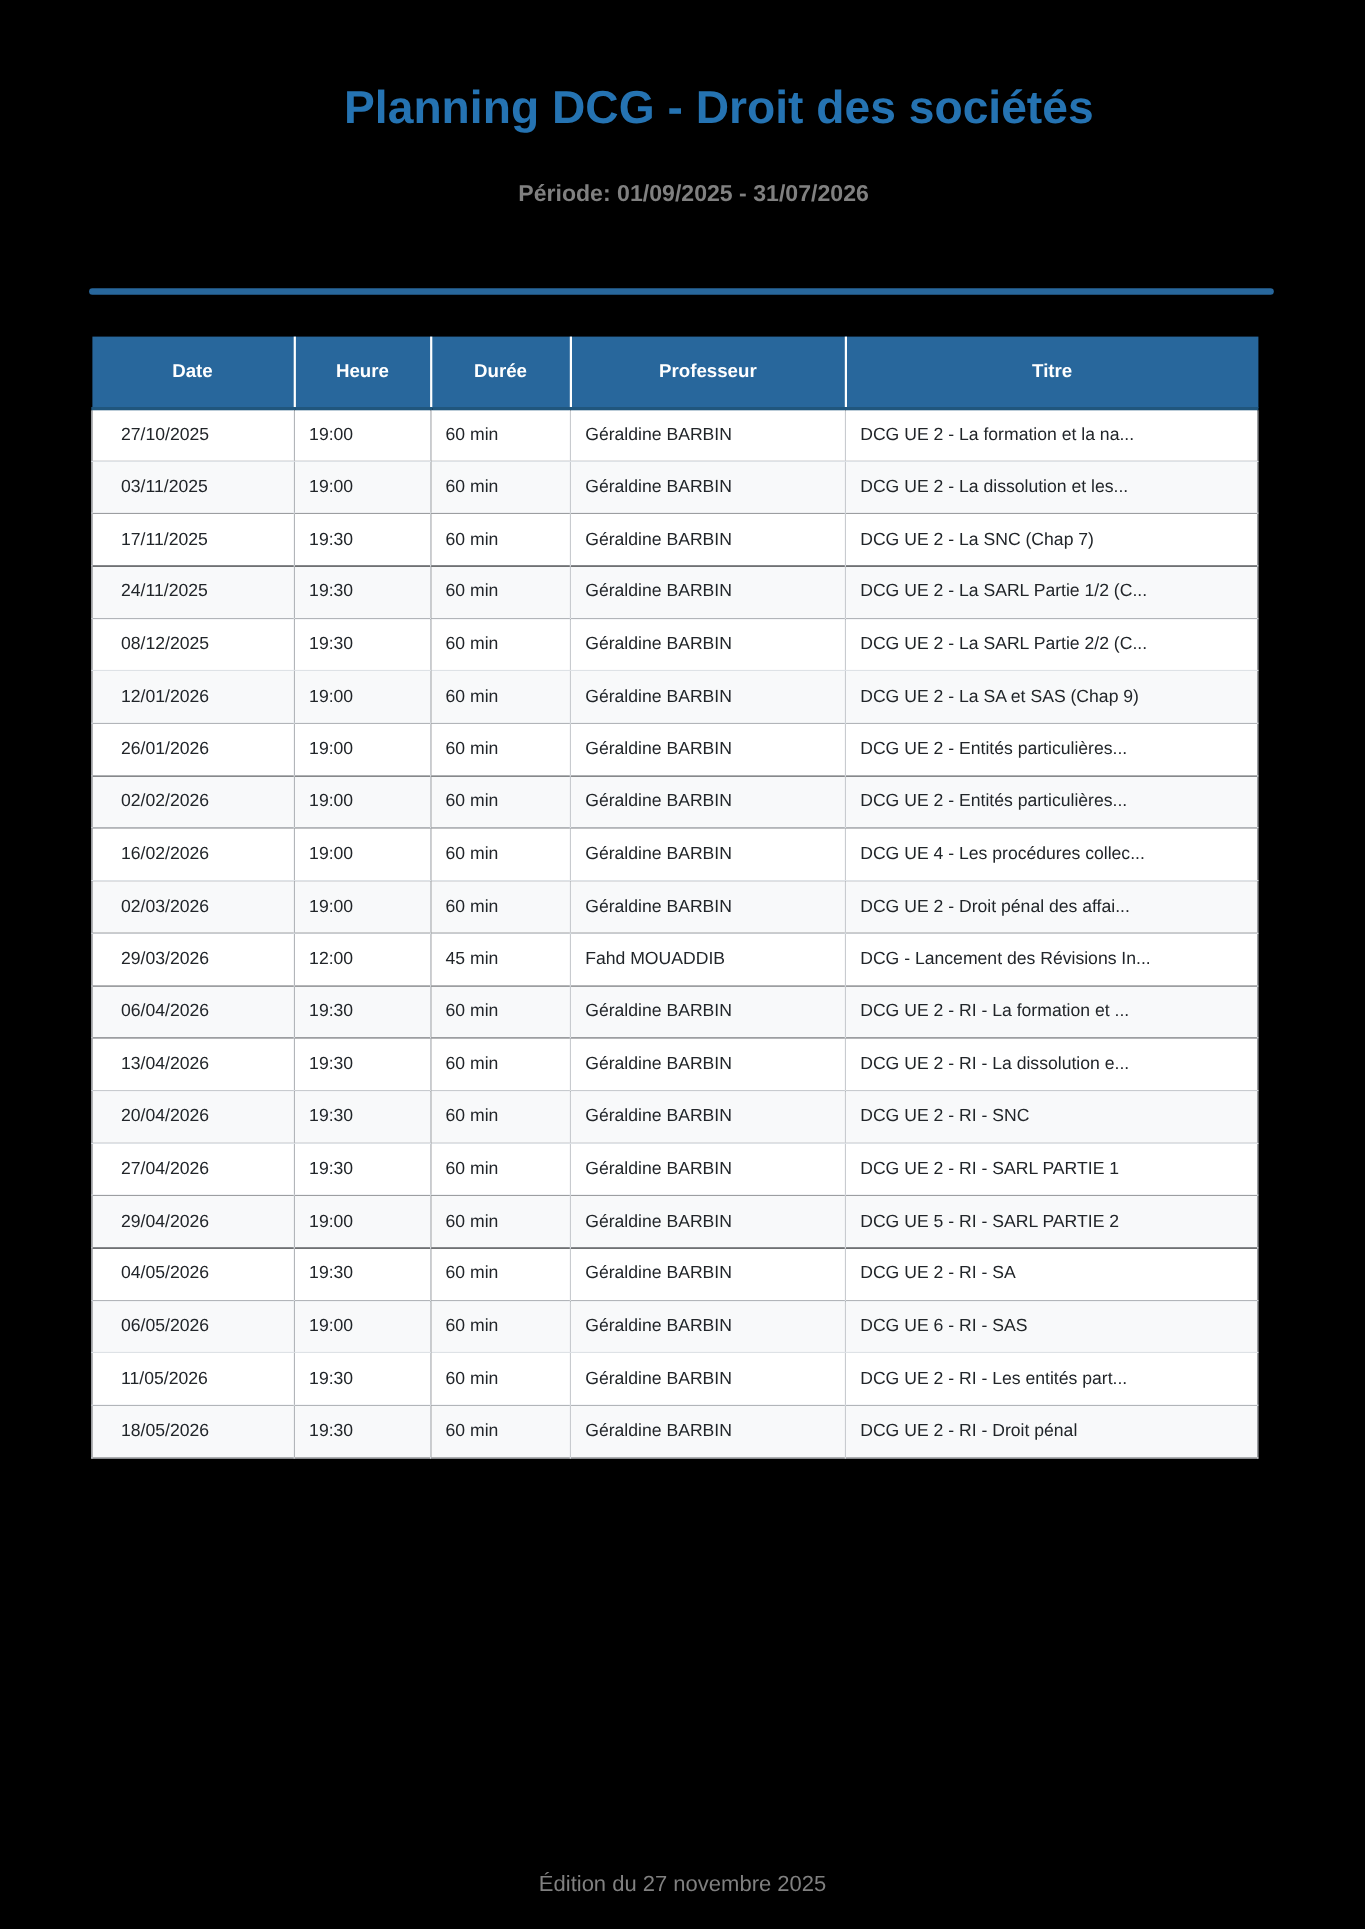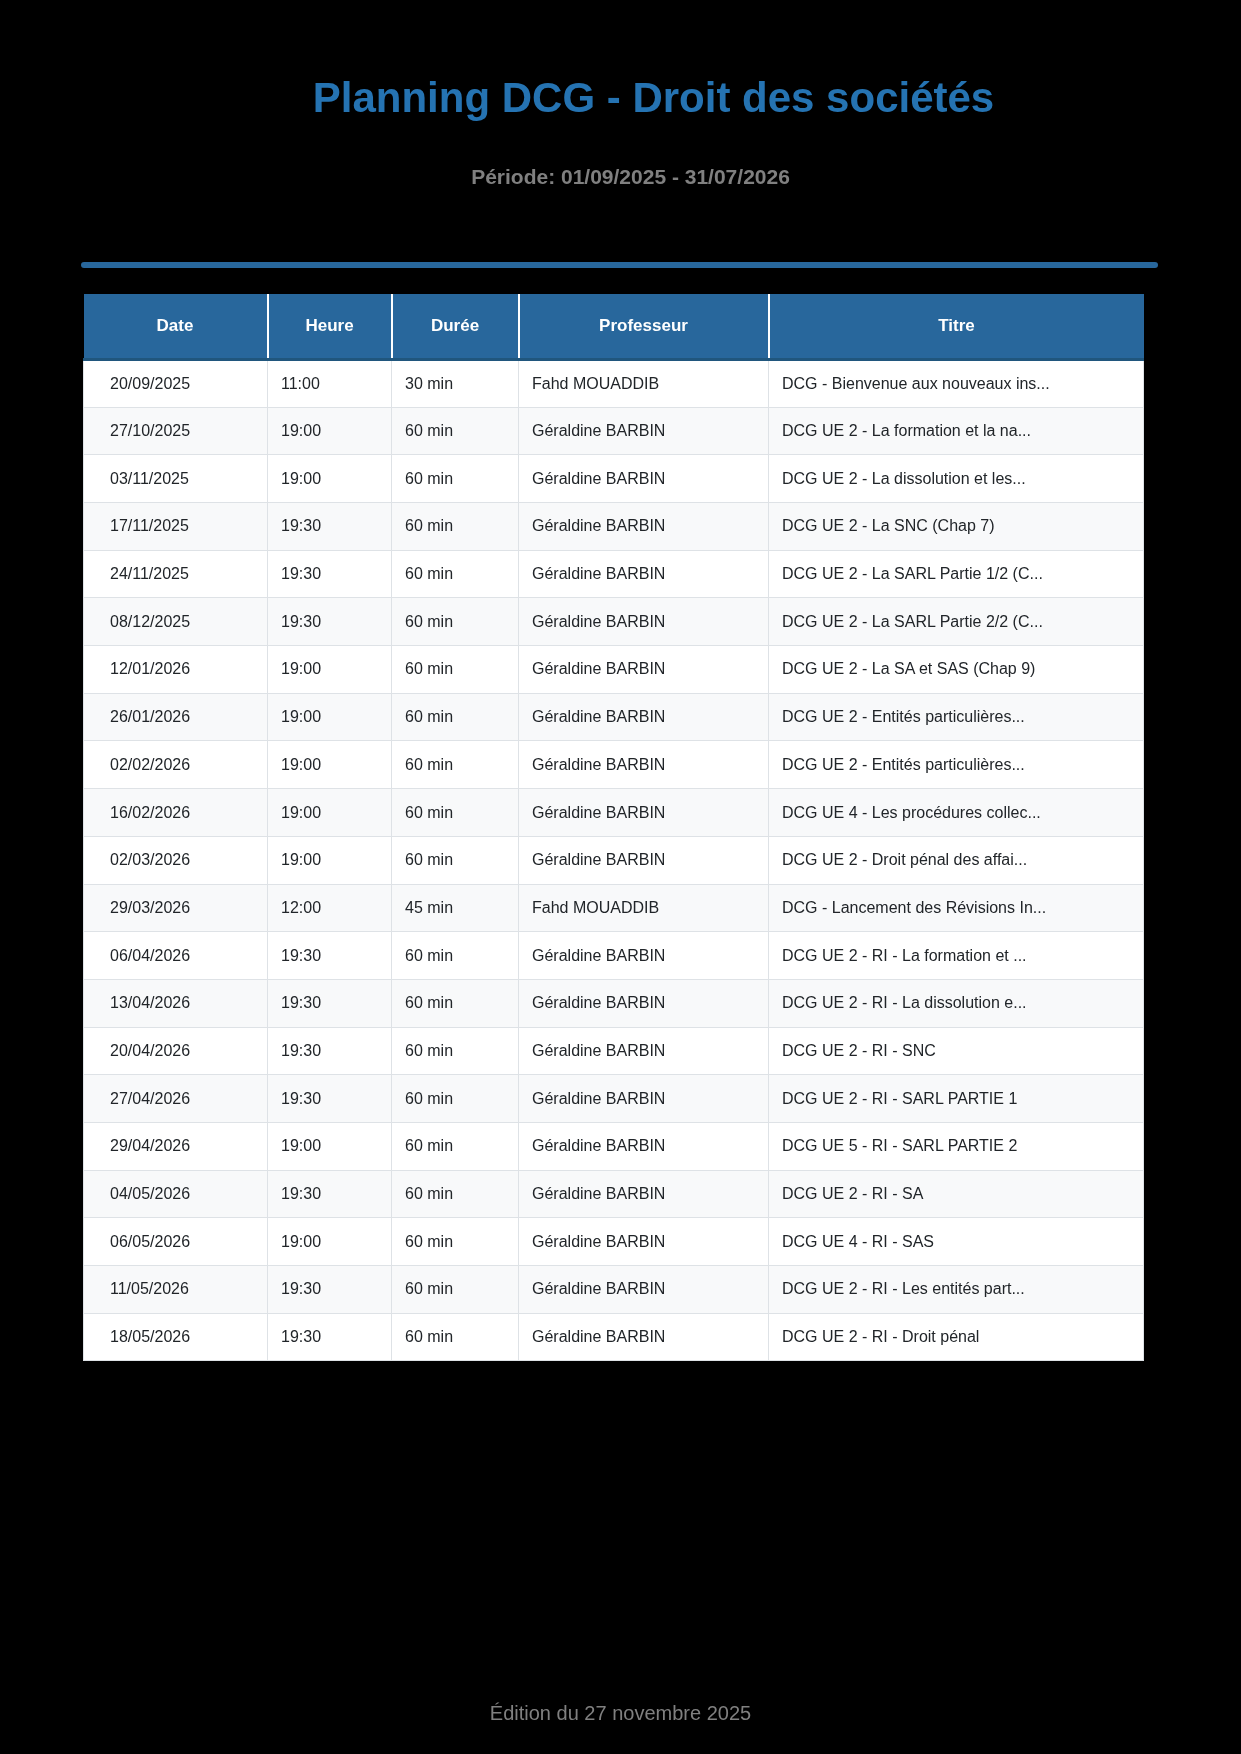--- a/index.html
+++ b/index.html
@@ -36,21 +36,21 @@
     color: #808080;
   }
   .divider-rule {
     margin: 73px 0 0 81px;
     width: 1077px;
     height: 6px;
     border-radius: 3px;
     background: #28679c;
   }
   table.schedule {
-    margin: 26px 0 0 83px;
+    margin: 38px 0 0 83px;
     width: 1060px;
     border-collapse: collapse;
     table-layout: fixed;
   }
   thead tr { height: 65px; }
   tbody tr { height: 47.7px; }
   th {
     background: #28679c;
     color: #ffffff;
     font-size: 17px;
@@ -107,27 +107,20 @@
       <tr>
           <th>Date</th>
           <th>Heure</th>
           <th>Durée</th>
           <th>Professeur</th>
           <th>Titre</th>
         </tr>
     </thead>
     <tbody>
         <tr>
-          <td class="col-date">20/09/2025</td>
-          <td class="col-heure">11:00</td>
-          <td class="col-duree">30 min</td>
-          <td class="col-professeur">Fahd MOUADDIB</td>
-          <td class="col-titre">DCG - Bienvenue aux nouveaux ins...</td>
-        </tr>
-        <tr>
           <td class="col-date">27/10/2025</td>
           <td class="col-heure">19:00</td>
           <td class="col-duree">60 min</td>
           <td class="col-professeur">Géraldine BARBIN</td>
           <td class="col-titre">DCG UE 2 - La formation et la na...</td>
         </tr>
         <tr>
           <td class="col-date">03/11/2025</td>
           <td class="col-heure">19:00</td>
           <td class="col-duree">60 min</td>
@@ -237,21 +230,21 @@
           <td class="col-heure">19:30</td>
           <td class="col-duree">60 min</td>
           <td class="col-professeur">Géraldine BARBIN</td>
           <td class="col-titre">DCG UE 2 - RI - SA</td>
         </tr>
         <tr>
           <td class="col-date">06/05/2026</td>
           <td class="col-heure">19:00</td>
           <td class="col-duree">60 min</td>
           <td class="col-professeur">Géraldine BARBIN</td>
-          <td class="col-titre">DCG UE 4 - RI - SAS</td>
+          <td class="col-titre">DCG UE 6 - RI - SAS</td>
         </tr>
         <tr>
           <td class="col-date">11/05/2026</td>
           <td class="col-heure">19:30</td>
           <td class="col-duree">60 min</td>
           <td class="col-professeur">Géraldine BARBIN</td>
           <td class="col-titre">DCG UE 2 - RI - Les entités part...</td>
         </tr>
         <tr>
           <td class="col-date">18/05/2026</td>

